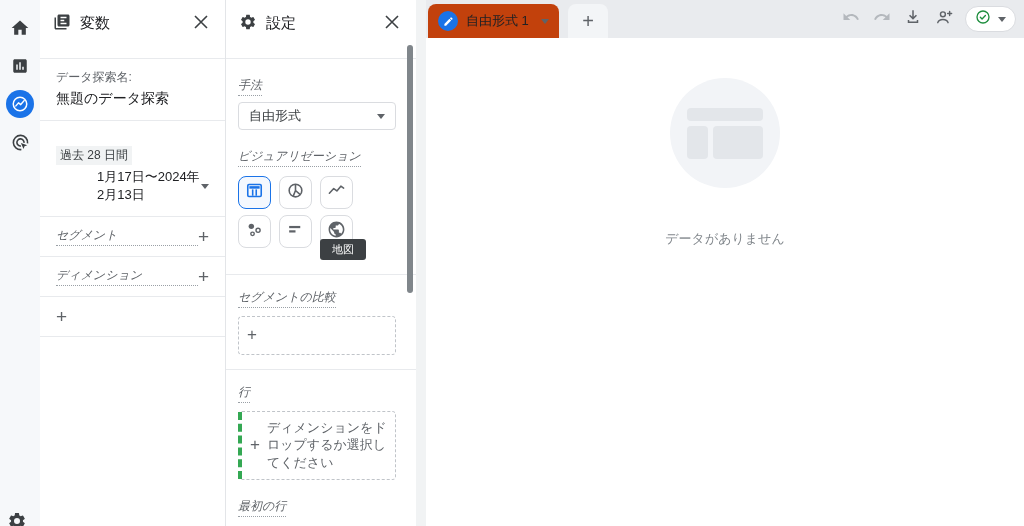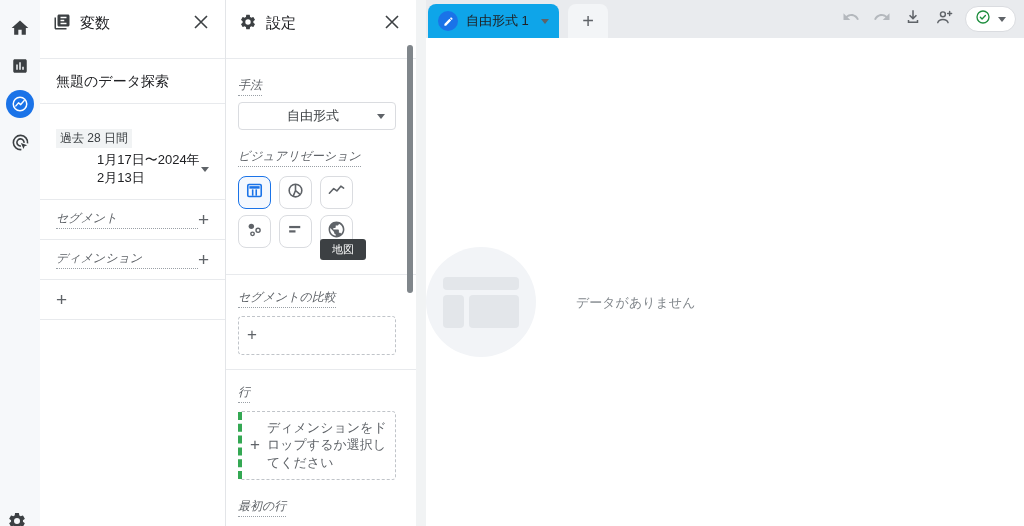--- a/index.html
+++ b/index.html
@@ -35,21 +35,21 @@
   .date-text { font-size:13px; color:#202124; flex:1;margin-left:41px; }
   .var-row { height:40px; display:flex; align-items:center; padding:0 16px; border-bottom:1px solid #e8eaed; }
   .var-row .lbl { flex:1; }
   .plus-btn { color:#5f6368; font-size:19px; font-weight:400; line-height:1; cursor:pointer; }
 
   
   .settings { width:190px; flex:0 0 190px; }
   .settings-content { padding:16px 20px 0 12px; }
   .select-box, .input-box { height:28px; border:1px solid #dadce0; border-radius:4px; background:#fff;
     display:flex; align-items:center; padding:0 10px; font-size:13px; color:#3c4043; margin-top:6px; }
-  .select-box .sel-text { flex:1;text-align:center; }
+  .select-box .sel-text { flex:1; }
   .caret { width:0; height:0; border-left:4px solid transparent; border-right:4px solid transparent;
     border-top:5px solid #5f6368; }
   .viz-area { position:relative; margin-top:9px; }
   .viz-grid { display:grid; grid-template-columns:repeat(3,33px); gap:6px 8px; }
   .viz-btn { width:33px; height:33px; border:1px solid #dadce0; border-radius:8px; background:#fff;
     display:flex; align-items:center; justify-content:center; cursor:pointer; }
   .viz-btn.selected { border-color:#1a73e8; background:#f4f8fe; }
   .tooltip { position:absolute; left:82px; top:63px; background:#3c4043; color:#fff; font-size:11px;
     padding:3px 12px; border-radius:3px; white-space:nowrap; }
   .full-divider { height:1px; background:#e8eaed; margin:14px -20px 12px -12px; }
@@ -62,32 +62,32 @@
   .mt16 { margin-top:16px; }
   .scroll-thumb { position:absolute; right:3px; top:45px; width:6px; height:248px;
     background:#80868b; border-radius:3px; }
 
   
   .gap { width:10px; flex:0 0 10px; background:#f1f3f4; }
 
   
   .main { flex:1; display:flex; flex-direction:column; min-width:0; }
   .tabstrip { height:38px; background:#e9ebee; display:flex; align-items:flex-end; position:relative; }
-  .tab-active { margin-left:2px; height:34px; width:131px; background:#0ea5e9; border-radius:8px 8px 0 0;
+  .tab-active { margin-left:2px; height:34px; width:131px; background:#c2410c; border-radius:8px 8px 0 0;
     display:flex; align-items:center; padding:0 10px; cursor:pointer; }
   .tab-icon { width:20px; height:20px; border-radius:50%; background:#1a73e8; display:flex;
     align-items:center; justify-content:center; flex:0 0 20px; }
   .tab-label { font-size:13px; color:#202124; margin:0 8px; flex:1; white-space:nowrap; }
   .tab-add { margin-left:9px; height:34px; width:40px; background:#f3f5f7; border-radius:8px 8px 0 0;
     display:flex; align-items:center; justify-content:center; font-size:20px; color:#5f6368; cursor:pointer; }
   .toolbar { position:absolute; right:8px; top:0; height:38px; display:flex; align-items:center; gap:11px; }
   .tb-icon { width:20px; height:20px; display:flex; align-items:center; justify-content:center; cursor:pointer; }
   .status-pill { height:26px; border:1px solid #dadce0; border-radius:14px; background:#fff;
     display:flex; align-items:center; gap:7px; padding:0 9px; cursor:pointer; }
-  .canvas { flex:1; background:#fff; display:flex; align-items:center;gap:40px; }
+  .canvas { flex:1; background:#fff; display:flex; flex-direction:column; align-items:center; }
   .empty-circle { width:110px; height:110px; border-radius:50%; background:#f2f4f7; margin-top:40px;
     display:flex; flex-direction:column; align-items:center; justify-content:center; }
   .ph-bar { width:76px; height:13px; background:#e3e6ea; border-radius:4px; }
   .ph-row { display:flex; gap:5px; margin-top:5px; }
   .ph-col1 { width:21px; height:33px; background:#e3e6ea; border-radius:4px; }
   .ph-col2 { width:50px; height:33px; background:#e3e6ea; border-radius:4px; }
   .empty-text { font-size:13px; color:#80868b; margin-top:42px; }
 </style>
 </head>
 <body>
@@ -146,20 +146,21 @@
       <span class="close-btn">
         <span>
           <svg width="14" height="14" viewBox="0 0 14 14">
               <path stroke="#3c4043" stroke-width="1.6" d="M1 1l12 12M13 1L1 13"></path>
             </svg>
         </span>
       </span>
     </div>
 
     <div class="var-section">
+      <div class="var-name-label">データ探索名:</div>
       <div class="var-name-value">無題のデータ探索</div>
     </div>
 
     <div class="var-section">
       <span class="date-chip">過去 28 日間</span>
       <div class="date-row">
         <span class="date-text">1月17日〜2024年2月13日</span>
         <span class="caret"></span>
       </div>
     </div>

